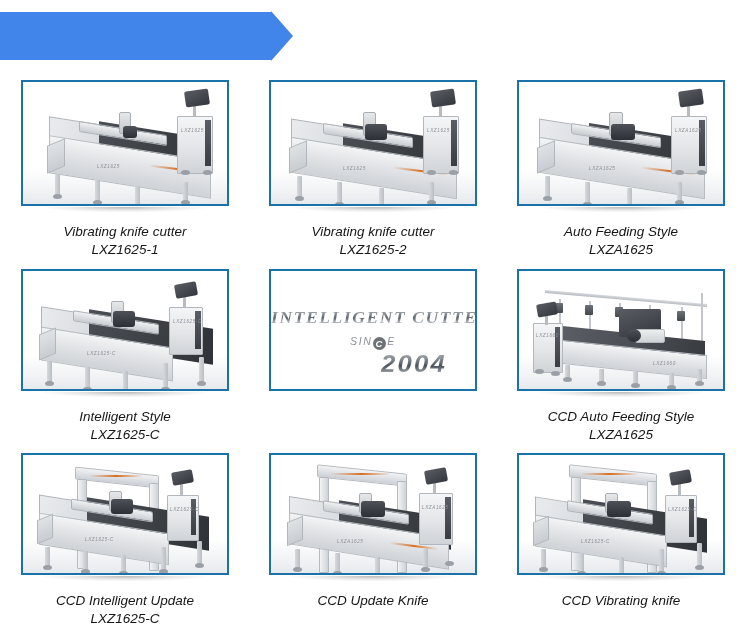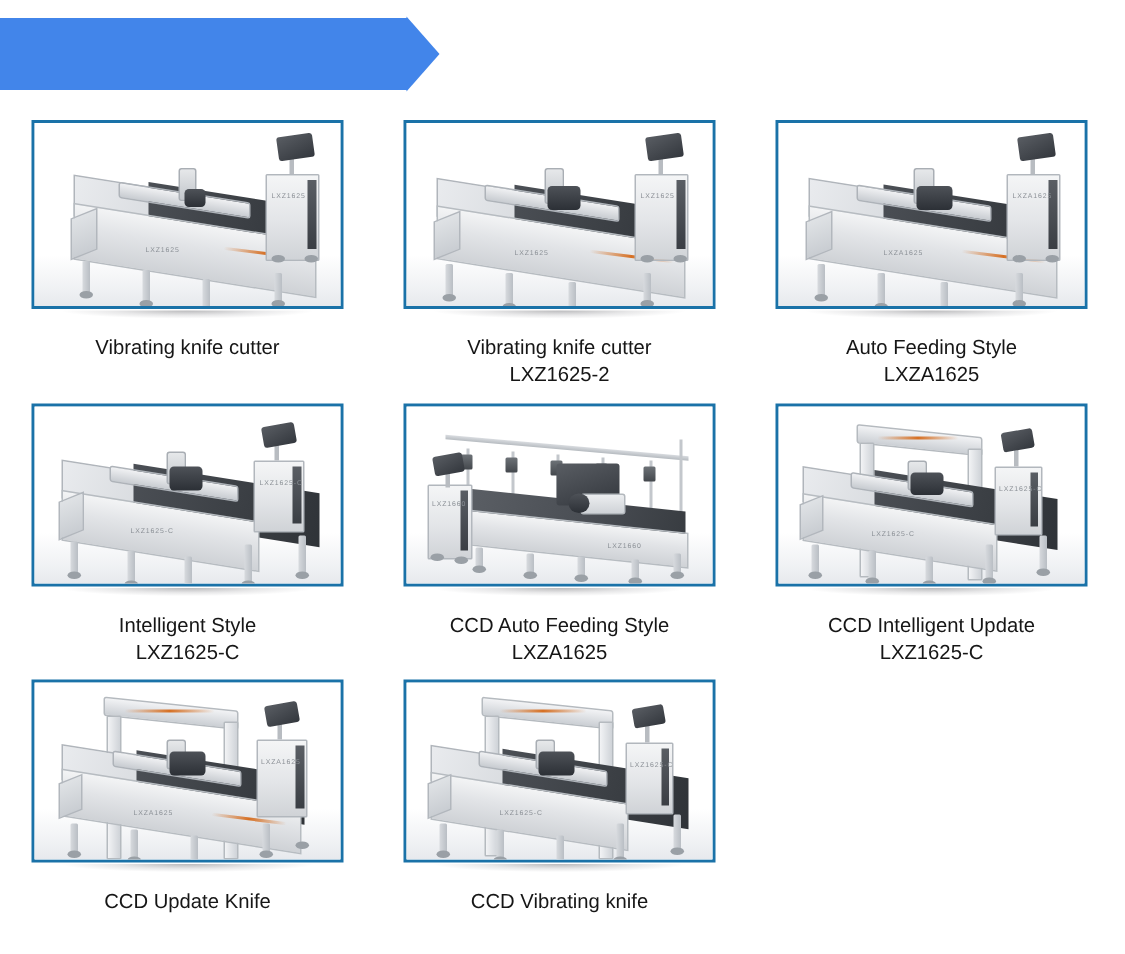--- a/index.html
+++ b/index.html
@@ -45,20 +45,21 @@
     left:21px; top:80px;
     width:708px;
     display:grid;
     grid-template-columns:repeat(3,1fr);
     column-gap:36px;
     row-gap:0px;
   }
   .cell{
     width:212px;
     margin-bottom:2px;
+    font-style:italic;
   }
   .cell.row1{height:187px;}
   .cell.row2{height:182px;}
   .cell.row3{height:180px;}
 
   .card{
     position:relative;
     width:208px;
     height:126px;
     border:2px solid #1a72a8;
@@ -304,20 +305,21 @@
         <div class="m-label" style="left:158px;top:46px;">LXZ1625</div>
         <div class="m-monitor-neck" style="left:170px;top:18px;height:16px;"></div>
         <div class="m-monitor" style="left:162px;top:8px;width:24px;height:16px;transform:rotate(-8deg);"></div>
         <div class="m-foot" style="left:158px;top:88px;"></div>
         <div class="m-foot" style="left:180px;top:88px;"></div>
       </div>
     </div>
     <div class="card-shadow"></div>
     <div class="caption">
       <span>Vibrating knife cutter</span>
+      <span class="l2">LXZ1625-1</span>
     </div>
   </div>
 
   <div class="cell row1">
     <div class="card">
       <div class="scene">
         <div class="floorhaze"></div>
         <div class="m-top" style="left:20px;top:46px;width:118px;height:24px;transform:skewY(9deg);"></div>
         <div class="m-belt" style="left:72px;top:50px;width:112px;height:34px;transform:skewY(9deg);"></div>
         <div class="m-base" style="left:20px;top:68px;width:164px;height:34px;transform:skewY(9deg);"></div>
@@ -417,20 +419,29 @@
         <div class="m-monitor" style="left:152px;top:12px;width:22px;height:14px;transform:rotate(-10deg);"></div>
       </div>
     </div>
     <div class="card-shadow"></div>
     <div class="caption">
       <span>Intelligent Style</span>
       <span class="l2">LXZ1625-C</span>
     </div>
   </div>
 
+  <div class="cell row2">
+    <div class="logo-card">
+      <div class="logo-title">INTELLIGENT CUTTER</div>
+      <div class="logo-since">
+        <span>SIN</span><span class="cmark">C</span><span>E</span>
+      </div>
+      <div class="logo-year">2004</div>
+    </div>
+  </div>
 
   <div class="cell row2">
     <div class="card tall">
       <div class="scene">
         <div class="floorhaze"></div>
 
         <div class="cam-rail" style="left:26px;top:26px;width:162px;transform:skewY(5deg);"></div>
         <div class="cam-post" style="left:40px;top:28px;height:34px;"></div>
         <div class="cam-post" style="left:70px;top:30px;height:34px;"></div>
         <div class="cam-post" style="left:100px;top:32px;height:34px;"></div>

